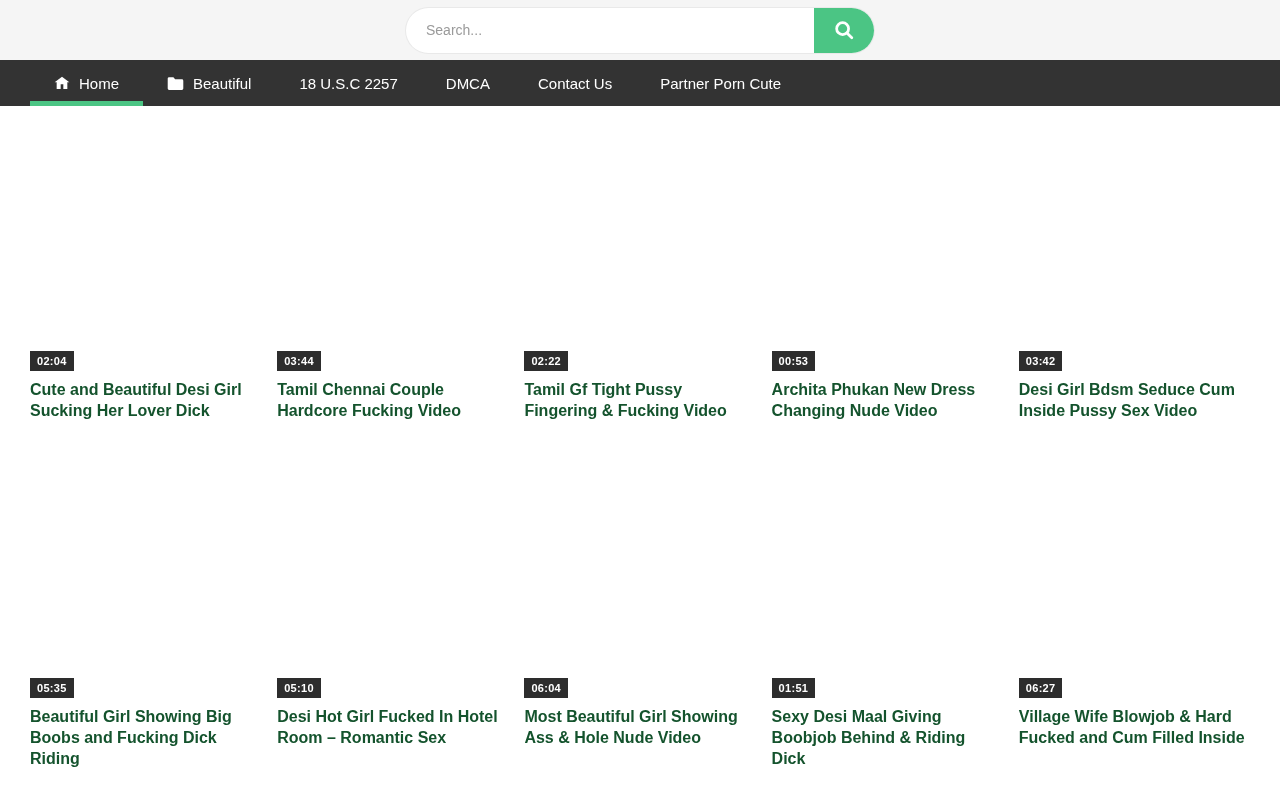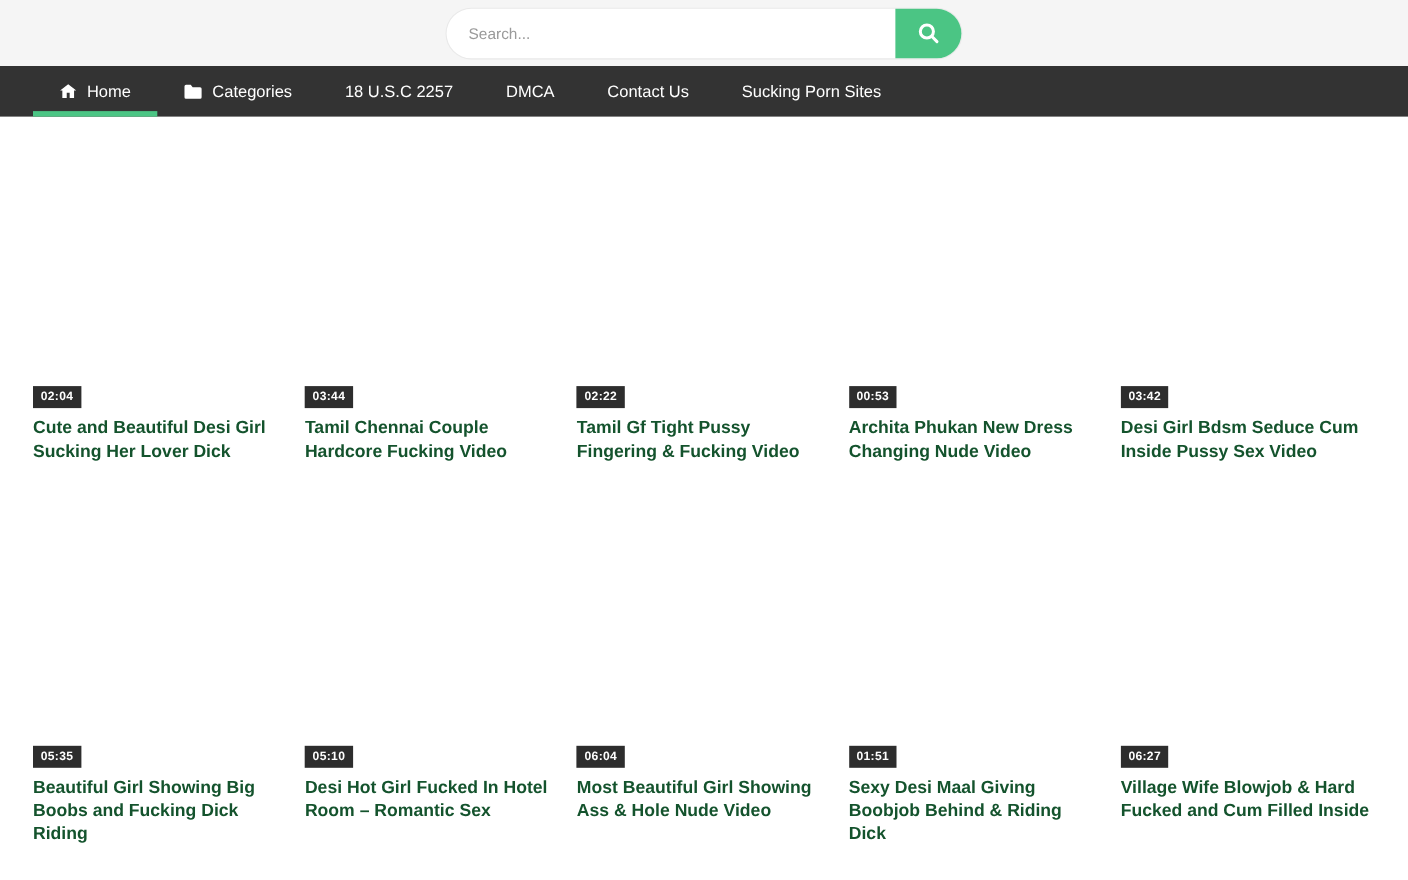--- a/index.html
+++ b/index.html
@@ -143,37 +143,37 @@
     </span>
     <span>Home</span>
     <span class="active-underline"></span>
   </a>
   <a class="nav-item">
     <span class="nav-icon">
       <svg width="17" height="15" viewBox="0 0 24 20" fill="#ffffff">
         <path d="M1 3 a2 2 0 0 1 2-2 h6 l2.5 3 H21 a2 2 0 0 1 2 2 v11 a2 2 0 0 1-2 2 H3 a2 2 0 0 1-2-2 Z"></path>
       </svg>
     </span>
-    <span>Categories</span>
+    <span>Beautiful</span>
 
   </a>
   <a class="nav-item">
     <span>18 U.S.C 2257</span>
 
   </a>
   <a class="nav-item">
     <span>DMCA</span>
 
   </a>
   <a class="nav-item">
     <span>Contact Us</span>
 
   </a>
   <a class="nav-item">
-    <span>Sucking Porn Sites</span>
+    <span>Partner Porn Cute</span>
 
   </a>
 </nav>
 
 <main class="main-content">
   <div class="video-grid">
 
     <div class="video-card">
       <div class="video-thumb">
         <span class="duration-badge">02:04</span>

